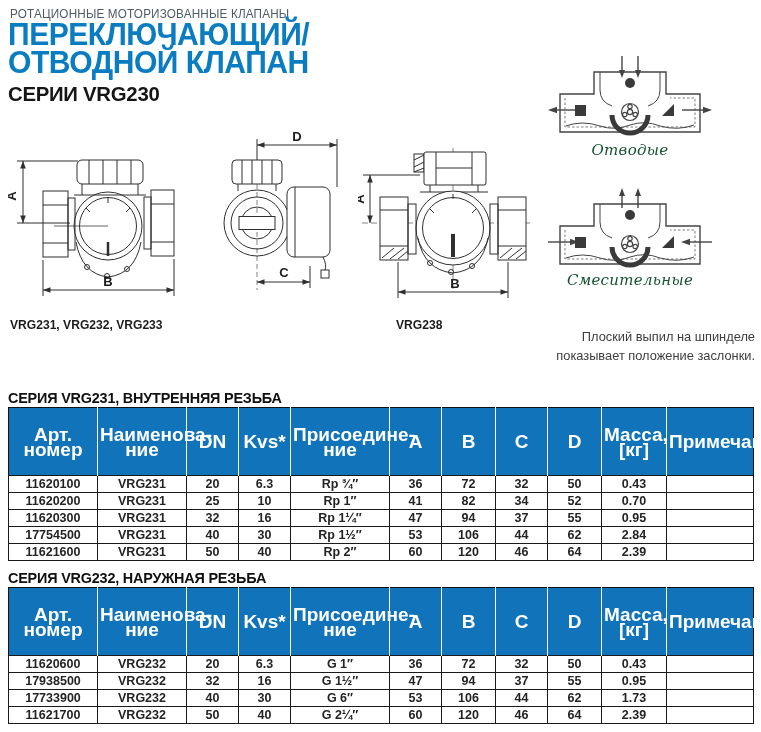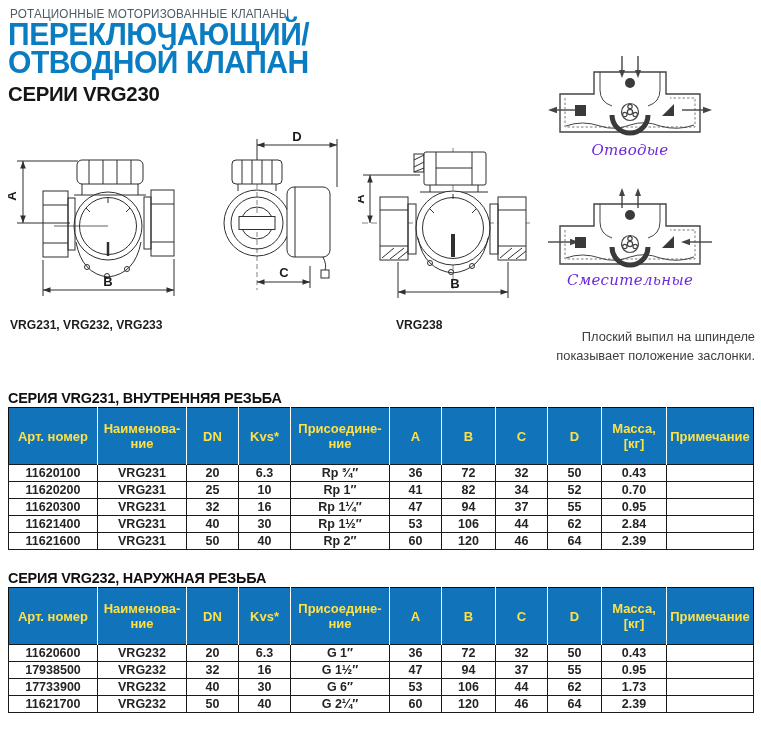--- a/index.html
+++ b/index.html
@@ -26,38 +26,38 @@
   }
   .series{
     left:8px;top:82px;font-size:21px;font-weight:bold;color:#161616;
     letter-spacing:-.3px;transform:scaleX(.97);transform-origin:left top;white-space:nowrap;
   }
   .drawing-caption{
     font-size:13px;font-weight:bold;color:#1c1c1c;white-space:nowrap;
     transform:scaleX(.93);transform-origin:left top;
   }
   .schematic-caption{
-    font-family:"DejaVu Serif",serif;font-style:italic;color:#6d28d9;
+    font-family:"DejaVu Serif",serif;font-style:italic;color:#14532d;
     font-size:15px;text-align:center;width:164px;letter-spacing:.3px;
   }
   .note{
     right:6px;top:328px;width:280px;text-align:right;font-size:13.5px;color:#3d3d3d;
     line-height:18.5px;transform:scaleX(.95);transform-origin:right top;
   }
   .tbl-heading{
     font-size:15px;font-weight:bold;color:#101010;white-space:nowrap;
     letter-spacing:-.2px;transform:scaleX(.96);transform-origin:left top;
   }
   table.spec{
     position:absolute;left:8px;width:745px;border-collapse:collapse;table-layout:fixed;
     border:1.5px solid #101010;
   }
   table.spec th{
-    background:var(--hdr-blue);color:#fde047;font-size:13px;font-weight:bold;
-    white-space:pre-line;height:57px;vertical-align:middle;text-align:center;
+    background:var(--hdr-blue);color:#ffffff;font-size:19px;font-weight:bold;
+    white-space:pre-line;height:68px;vertical-align:middle;text-align:center;
     padding:0 2px;line-height:15px;border-right:1px solid #fff;
   }
   table.spec th:last-child{border-right:1.5px solid #101010;}
   table.spec td{
     border:1px solid #1a1a1a;font-size:12.5px;font-weight:bold;color:#242424;
     text-align:center;height:17px;padding:0 2px;
   }
   svg text{font-family:"Liberation Sans",sans-serif;font-weight:bold;fill:#1c1c1c;}
 </style>
 </head>
@@ -355,21 +355,21 @@
         <td>16</td>
         <td>Rp 1¼″</td>
         <td>47</td>
         <td>94</td>
         <td>37</td>
         <td>55</td>
         <td>0.95</td>
         <td></td>
       </tr>
       <tr>
-        <td>11621400</td>
+        <td>17754500</td>
         <td>VRG231</td>
         <td>40</td>
         <td>30</td>
         <td>Rp 1½″</td>
         <td>53</td>
         <td>106</td>
         <td>44</td>
         <td>62</td>
         <td>2.84</td>
         <td></td>

